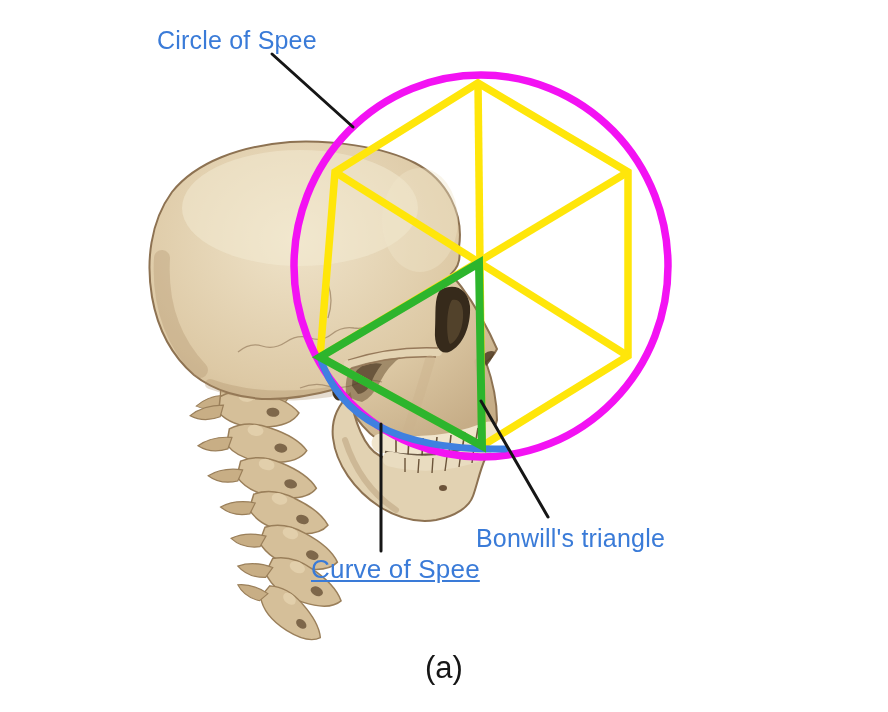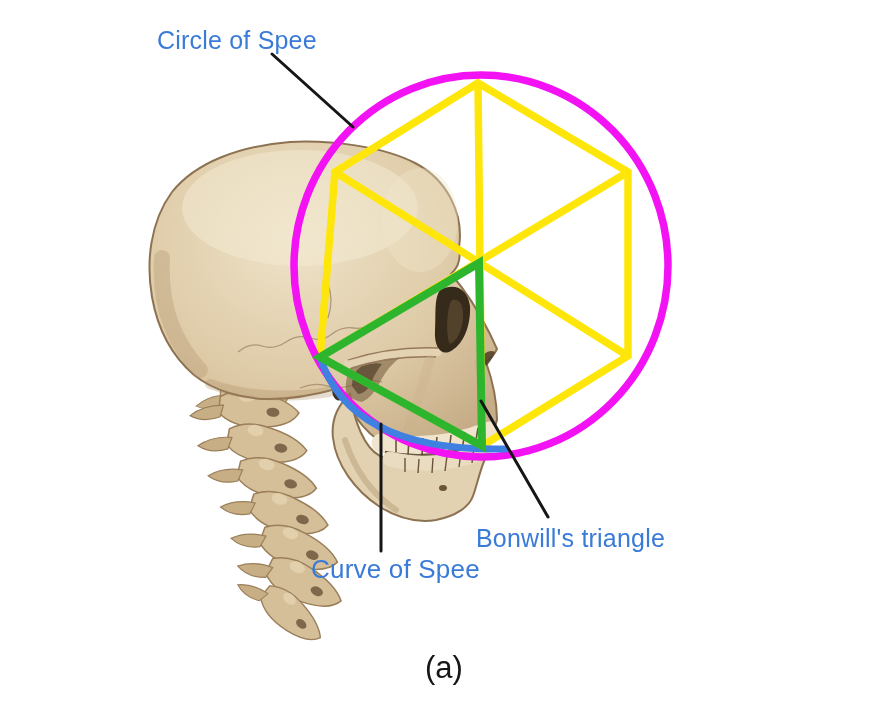--- a/index.html
+++ b/index.html
@@ -7,21 +7,21 @@
     position:relative;width:888px;height:712px;background:#ffffff;overflow:hidden;
     font-family:"Liberation Sans", sans-serif;
   }
   .stage svg{position:absolute;left:0;top:0;}
   .diagram-label{
     position:absolute;color:#3a7bd8;font-size:25px;line-height:1.1;
     letter-spacing:0.2px;white-space:nowrap;
   }
   #lbl-circle{left:157px;top:27px;}
   #lbl-bonwill{left:476px;top:525px;}
-  #lbl-curve{left:311px;top:555px;font-size:26px;}
+  #lbl-curve{left:311px;top:555px;font-size:26px;text-decoration:underline;}
   .caption{
     position:absolute;left:0;right:0;top:650px;text-align:center;
     font-size:31px;color:#161616;
   }
 </style>
 </head>
 <body>
 
 <div class="stage">
 

